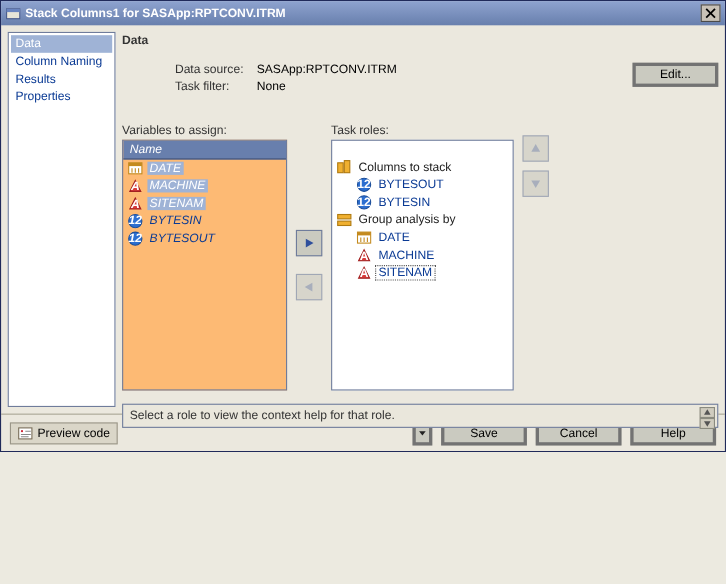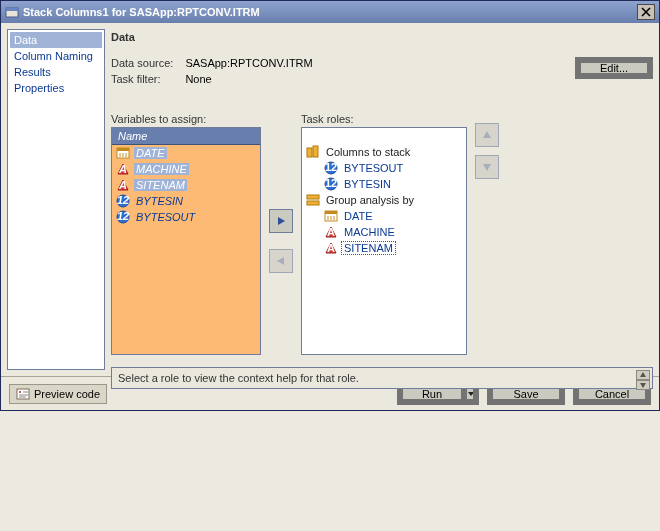--- a/index.html
+++ b/index.html
@@ -8,26 +8,26 @@
   .titlebar { height: 22px; background: linear-gradient(#8ea3cf, #687fad); color: #fff; display: flex; align-items: center; padding: 0 4px; font-weight: bold; }
   .titlebar .appicon { width: 14px; height: 14px; margin-right: 4px; display: inline-flex; align-items: center; justify-content: center; }
   .titlebar .spacer { flex: 1; }
   .titlebar .closebtn { width: 18px; height: 16px; background: #c8c1b6; border: 1px solid #4a4a4a; display: flex; align-items: center; justify-content: center; color: #000; font-weight: bold; font-family: Arial; font-size: 11px; cursor: pointer; }
   .body { flex: 1; display: flex; padding: 6px; gap: 6px; min-height: 0; }
   .sidebar { width: 98px; border: 1px solid #6f7c9b; background: #fff; padding: 2px 2px; }
   .navitem { padding: 2px 4px; color: #0a3a94; cursor: pointer; white-space: nowrap; }
   .navitem.selected { background: #9fb3d6; color: #fff; }
   .main { flex: 1; display: flex; flex-direction: column; min-width: 0; }
   .heading { font-weight: bold; color: #333; margin: 2px 0 14px 0; }
-  .dsrow { display: flex; align-items: flex-start; }
+  .dsrow { display: flex; align-items: flex-start; margin-left: 48px; }
   .dslabels { display: flex; flex-direction: column; gap: 4px; }
   .dslabels .lbl { color: #333; }
   .dsvals { display: flex; flex-direction: column; gap: 4px; margin-left: 12px; }
   .dsbtn { margin-left: auto; }
-  .btn { height: 22px; border: 6px solid #737373; background: #cacac0; padding: 0 14px; cursor: pointer; display: inline-flex; align-items: center; justify-content: center; }
+  .btn { height: 22px; border: 3px solid #737373; background: #cacac0; padding: 0 14px; cursor: pointer; display: inline-flex; align-items: center; justify-content: center; }
   .assignarea { display: flex; margin-top: 28px; gap: 8px; align-items: flex-start; }
   .col { display: flex; flex-direction: column; }
   .sectlabel { margin-bottom: 2px; color: #333; }
   .listbox { border: 1px solid #6f7c9b; background: #fdba74; width: 150px; height: 228px; overflow: auto; font-style: italic; }
   .listheader { background: #687fad; color: #fff; padding: 2px 6px; border-bottom: 1px solid #405179; }
   .treebox { border: 1px solid #6f7c9b; background: #fff; width: 166px; height: 228px; overflow: auto; padding: 16px 0; }
   .row { display: flex; align-items: center; gap: 4px; padding: 1px 4px; white-space: nowrap; }
   .row.selected .txt { background: #9fb3d6; color: #fff; }
   .row.dotted .txt { outline: 1px dotted #555; }
   .row .txt { padding: 0 2px; color: #0a3a94; }
@@ -279,23 +279,23 @@
             <circle cx="4" cy="5" r="1" fill="#c23"></circle>
             <line x1="7" y1="5" x2="12" y2="5" stroke="#888"></line>
             <line x1="3" y1="8" x2="12" y2="8" stroke="#888"></line>
             <line x1="3" y1="10" x2="10" y2="10" stroke="#888"></line>
           </svg>
       </span>
       <span>Preview code</span>
     </div>
     <span class="spacer"></span>
     <span class="runwrap">
-      <button class="btn main">Run</button>
       <button class="btn drop">
         <svg width="8" height="8">
             <polygon points="1,2 7,2 4,6" fill="#222"></polygon>
           </svg>
       </button>
     </span>
     <button class="btn std">Save</button>
     <button class="btn std">Cancel</button>
+    <button class="btn std">Help</button>
   </div>
 </div>
 
 </body></html>

